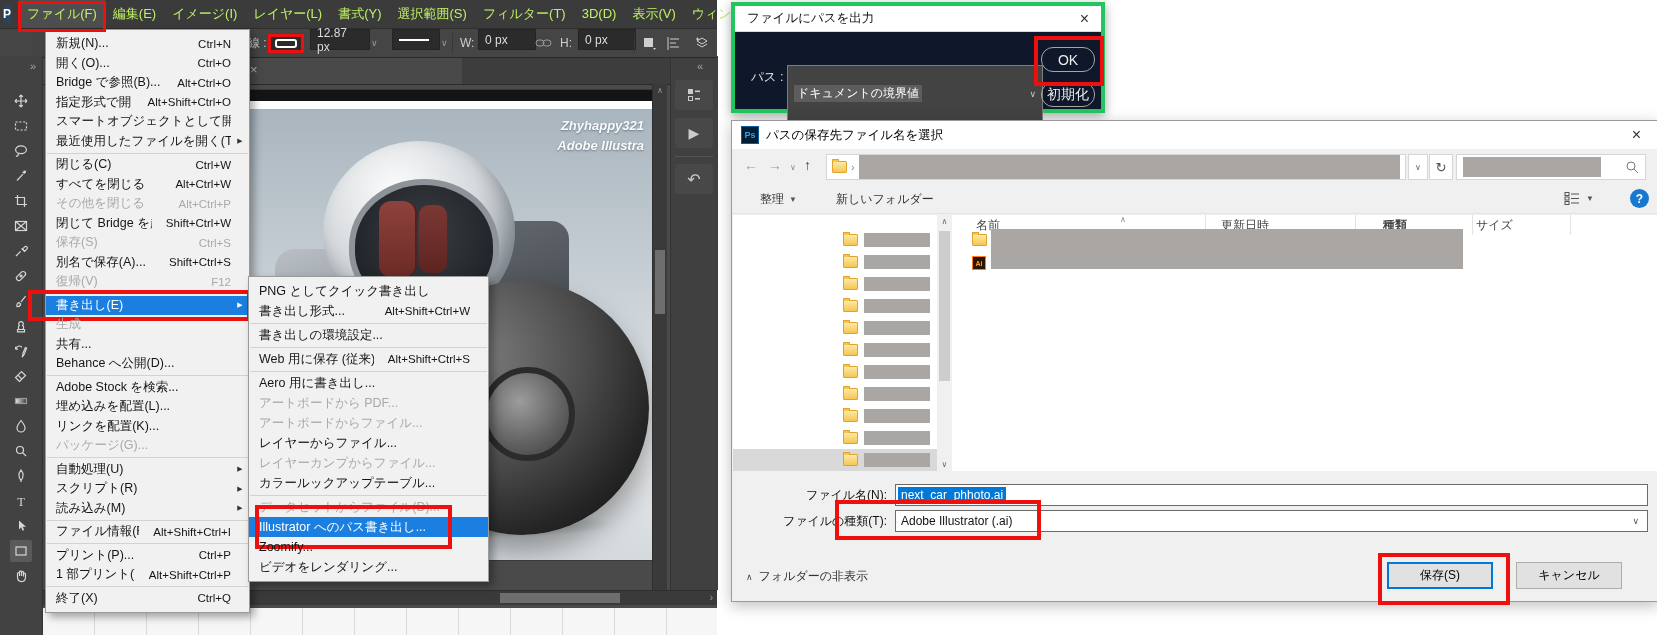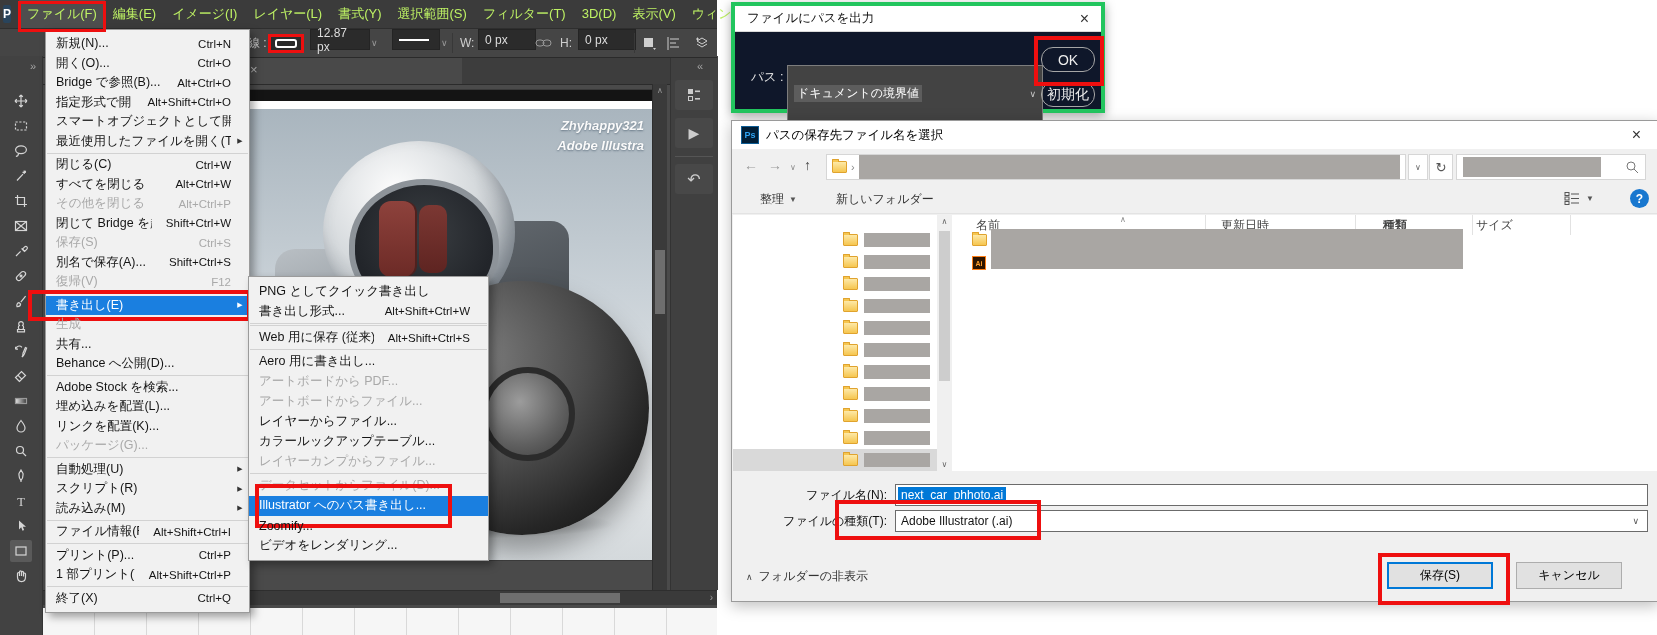--- a/index.html
+++ b/index.html
@@ -534,43 +534,46 @@
       </div>
     <div class="menu" id="export-menu">
         <div class="mi">
           <span class="ml">PNG としてクイック書き出し</span>
         </div>
         <div class="mi">
           <span class="ml">書き出し形式...</span>
           <span class="ms">Alt+Shift+Ctrl+W</span>
         </div>
         <div class="msep"></div>
+        <div class="mi">
+          <span class="ml">書き出しの環境設定...</span>
+        </div>
         <div class="msep"></div>
         <div class="mi">
           <span class="ml">Web 用に保存 (従来)...</span>
           <span class="ms">Alt+Shift+Ctrl+S</span>
         </div>
         <div class="msep"></div>
         <div class="mi">
           <span class="ml">Aero 用に書き出し...</span>
         </div>
         <div class="mi dis">
           <span class="ml">アートボードから PDF...</span>
         </div>
         <div class="mi dis">
           <span class="ml">アートボードからファイル...</span>
         </div>
         <div class="mi">
           <span class="ml">レイヤーからファイル...</span>
         </div>
+        <div class="mi dis">
+          <span class="ml">レイヤーカンプからファイル...</span>
+        </div>
         <div class="mi">
           <span class="ml">カラールックアップテーブル...</span>
-        </div>
-        <div class="mi dis">
-          <span class="ml">レイヤーカンプからファイル...</span>
         </div>
         <div class="msep"></div>
         <div class="mi dis">
           <span class="ml">データセットからファイル(D)...</span>
         </div>
         <div class="mi sel ann-sub">
           <span class="ml">Illustrator へのパス書き出し...</span>
         </div>
         <div class="mi">
           <span class="ml">Zoomify...</span>

